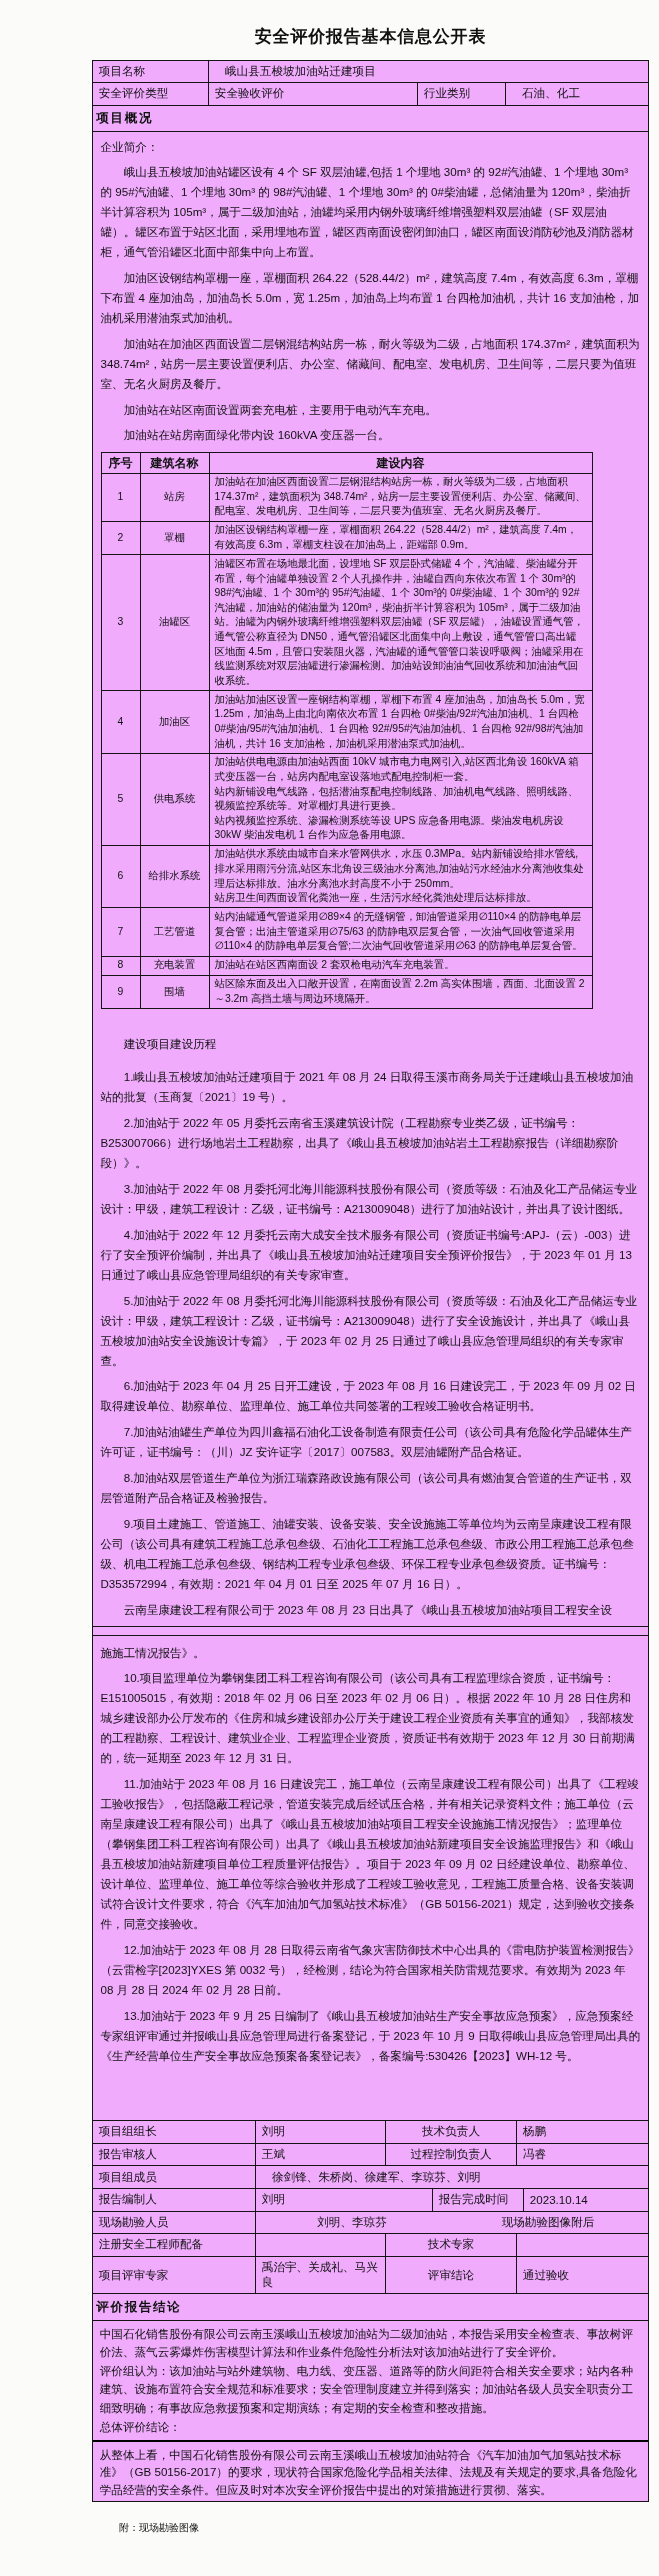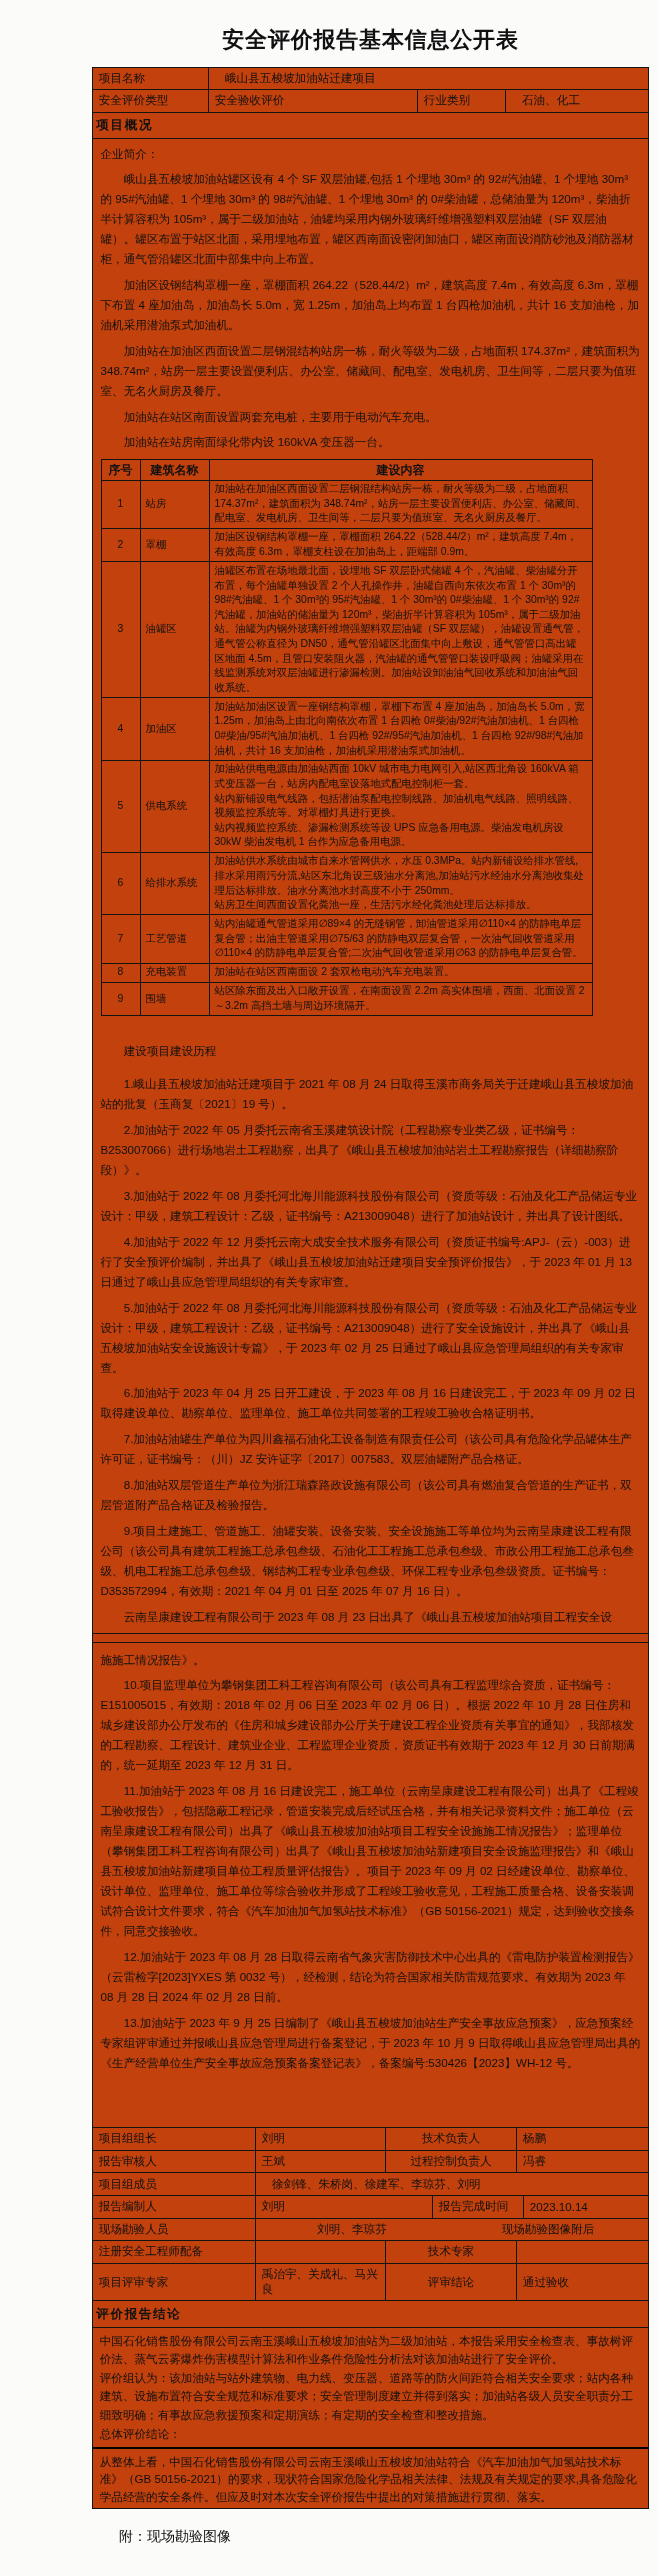--- a/index.html
+++ b/index.html
@@ -4,24 +4,24 @@
 <style>
   html,body{margin:0;padding:0;}
   body{
     width:660px;min-height:2576px;background:#fbfbfa;color:#111;
     font-family:"Liberation Sans","DejaVu Sans",sans-serif;
     -webkit-font-smoothing:antialiased;
   }
   .page{width:660px;position:relative;}
   .doc-title{
     margin:25px 10px 11.6px 92px;width:557px;
-    text-align:center;font-size:22px;font-weight:bold;letter-spacing:0.8px;
+    text-align:center;font-size:17px;font-weight:bold;letter-spacing:0.8px;
   }
   .doc{
-    margin-left:92px;width:557px;border:1.7px solid #141414;background:#c2410c;
+    margin-left:92px;width:557px;border:1.7px solid #141414;background:#f0abfc;
     box-sizing:border-box;font-size:11.6px;
   }
   .row{display:flex;border-top:0.8px solid #141414;align-items:stretch;}
   .row:first-child{border-top:none;}
   .cell{
     padding:3.3px 5.8px;border-left:0.8px solid #141414;box-sizing:border-box;
     min-height:21.6px;display:flex;align-items:center;
   }
   .cell:first-child{border-left:none;}
   .cell.c-center{justify-content:center;text-align:center;}
@@ -47,29 +47,29 @@
   .intro-label{margin:1.7px 0 3.3px 0;line-height:18.3px;}
   table.btable{
     border-collapse:collapse;width:492px;margin:6.7px 0 5px 0;
     font-size:10.4px;line-height:14.6px;
   }
   table.btable th,table.btable td{
     border:0.8px solid #141414;padding:1.7px 5px;vertical-align:middle;
   }
   table.btable th{font-weight:bold;font-size:12px;padding:2.5px 5px;}
   table.btable td.bt-no{width:28px;text-align:center;}
-  table.btable td.bt-name{width:58px;}
+  table.btable td.bt-name{width:58px;text-align:center;}
   table.btable td.bt-content{white-space:pre-line;}
   .history-heading{margin:25px 0 13.3px 0;line-height:20px;text-indent:2em;}
   .page-break{height:7.5px;border-top:1.7px solid #141414;border-bottom:0.8px solid #141414;margin:6.7px -7.5px;}
   .concl{display:block;padding:3.3px 6.7px;}
   .concl p{margin:0.8px 0;line-height:18.3px;}
   .final-row{border-top:2.5px solid #000;}
   .final-cell{display:block;padding:3.3px 6.7px;line-height:17.5px;}
-  .footer-note{margin:18.3px 0 25px 119px;font-size:14px;}
+  .footer-note{margin:18.3px 0 25px 119px;font-size:10px;}
   .spacer-tall{height:42px;}
 </style>
 </head>
 <body>
 
 <div class="page">
 
   <div class="doc-title">安全评价报告基本信息公开表</div>
 
   <div class="doc">
@@ -276,21 +276,21 @@
 
           <p>中国石化销售股份有限公司云南玉溪峨山五梭坡加油站为二级加油站，本报告采用安全检查表、事故树评价法、蒸气云雾爆炸伤害模型计算法和作业条件危险性分析法对该加油站进行了安全评价。</p>
 
           <p>评价组认为：该加油站与站外建筑物、电力线、变压器、道路等的防火间距符合相关安全要求；站内各种建筑、设施布置符合安全规范和标准要求；安全管理制度建立并得到落实；加油站各级人员安全职责分工细致明确；有事故应急救援预案和定期演练；有定期的安全检查和整改措施。</p>
 
           <p>总体评价结论：</p>
         </div>
     </div>
 
     <div class="row final-row">
-      <div class="final-cell" style="flex:1">从整体上看，中国石化销售股份有限公司云南玉溪峨山五梭坡加油站符合《汽车加油加气加氢站技术标准》（GB 50156-2021）的要求，现状符合国家危险化学品相关法律、法规及有关规定的要求,具备危险化学品经营的安全条件。但应及时对本次安全评价报告中提出的对策措施进行贯彻、落实。</div>
+      <div class="final-cell" style="flex:1">从整体上看，中国石化销售股份有限公司云南玉溪峨山五梭坡加油站符合《汽车加油加气加氢站技术标准》（GB 50156-2017）的要求，现状符合国家危险化学品相关法律、法规及有关规定的要求,具备危险化学品经营的安全条件。但应及时对本次安全评价报告中提出的对策措施进行贯彻、落实。</div>
     </div>
 
   </div>
 
   <div class="footer-note">附：现场勘验图像</div>
 
 </div>
 
 
 </body></html>

